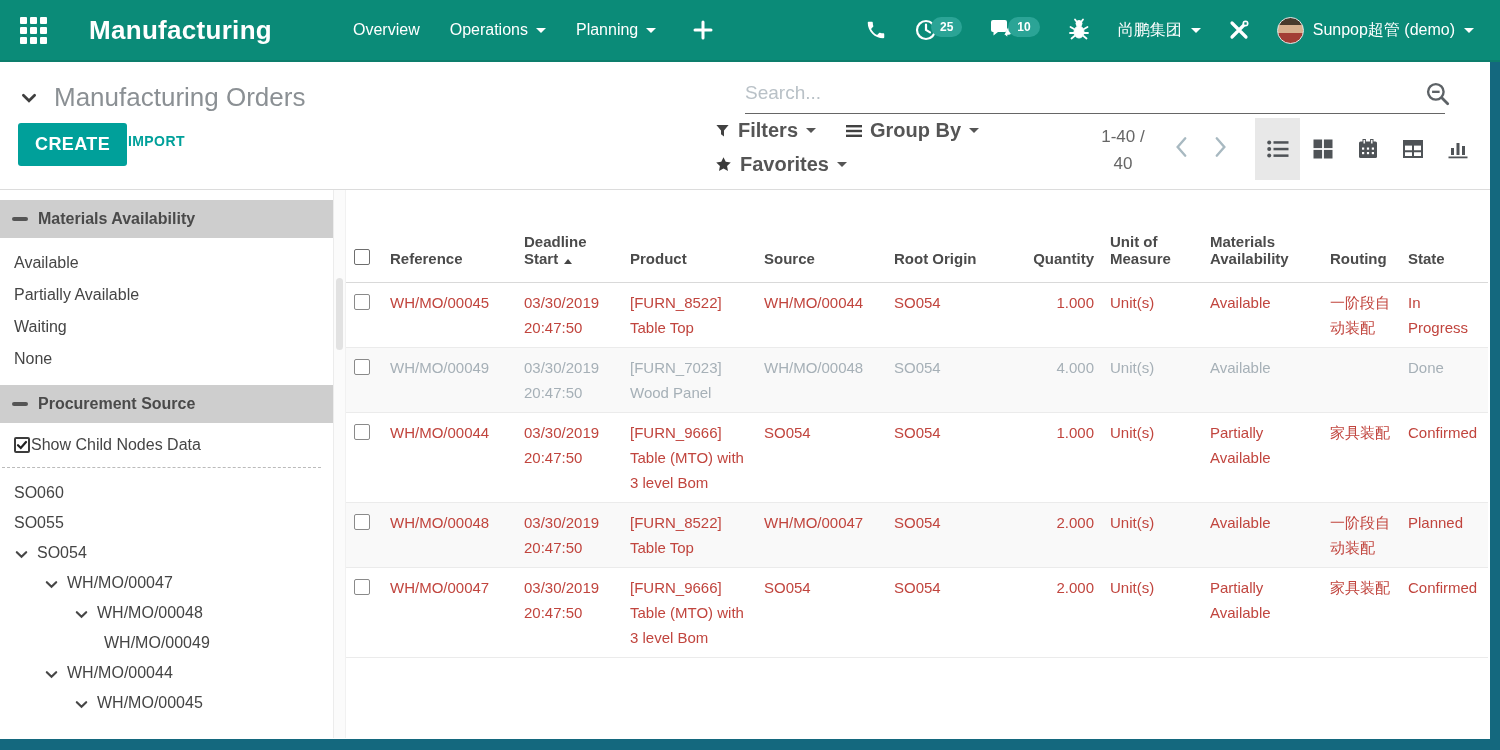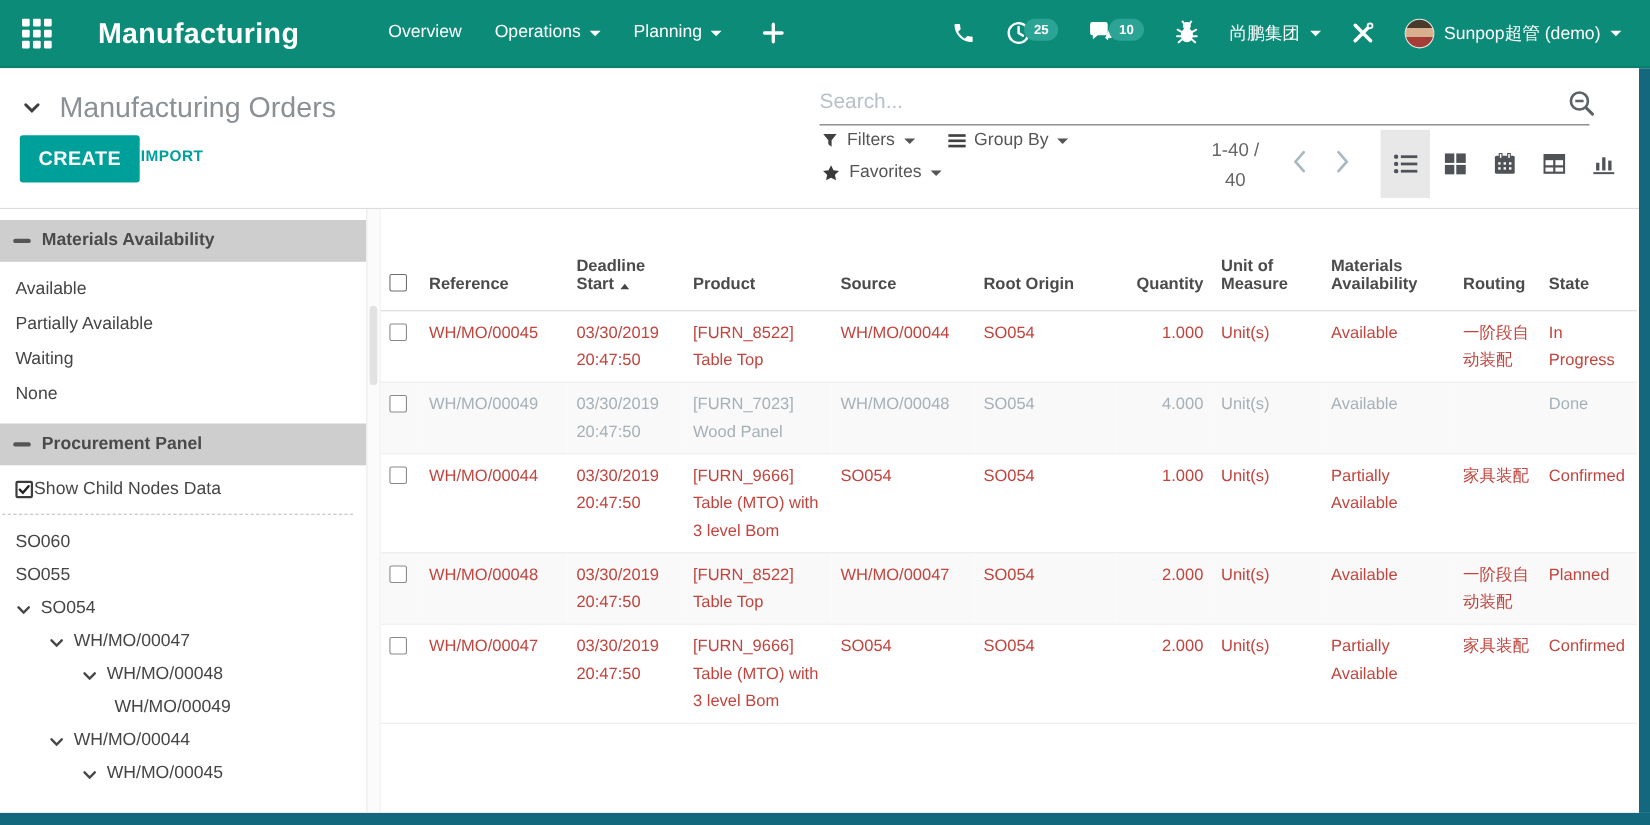--- a/index.html
+++ b/index.html
@@ -38,21 +38,21 @@
   .btn-create{position:absolute;left:18px;top:61px;background:var(--accent);color:#fff;
     border:none;border-radius:3px;font-weight:bold;font-size:18px;letter-spacing:.4px;
     padding:11px 17px;cursor:pointer;font-family:inherit;}
   .link-import{position:absolute;left:128px;top:71px;color:var(--accent);font-weight:bold;
     font-size:14px;letter-spacing:.4px;cursor:pointer;}
   .search-wrap{position:absolute;left:745px;top:14px;width:733px;}
   .search-input{width:700px;border:none;outline:none;border-bottom:1px solid #666;
     font-size:19px;padding:6px 36px 9px 0;color:#555;font-family:inherit;background:transparent;}
   .search-input::placeholder{color:#b9c1c7;}
   .search-glass{position:absolute;right:26px;top:4px;cursor:pointer;}
-  .filter-zone{position:absolute;left:747px;top:57px;font-size:16px;color:#555;}
+  .filter-zone{position:absolute;left:715px;top:57px;font-size:20px;color:#555;font-weight:bold;}
   .filter-row{display:flex;align-items:center;gap:30px;}
   .filter-item{display:flex;align-items:center;gap:8px;cursor:pointer;white-space:nowrap;}
   .filter-row+.filter-row{margin-top:11px;}
   .pager{position:absolute;left:1086px;top:61px;width:74px;text-align:center;
     font-size:17px;color:#666;line-height:27px;}
   .pager-nav{position:absolute;left:1170px;top:72px;display:flex;gap:14px;}
   .pager-btn{cursor:pointer;display:flex;align-items:center;}
   .views{position:absolute;right:20px;top:56px;display:flex;align-items:center;}
   .view-btn{width:45px;height:62px;display:flex;align-items:center;justify-content:center;cursor:pointer;}
   .view-btn.active{background:#e8e8e8;}
@@ -300,21 +300,21 @@
       <span>Materials Availability</span>
     </div>
     <div class="sb-list">
         <div class="sb-item">Available</div>
         <div class="sb-item">Partially Available</div>
         <div class="sb-item">Waiting</div>
         <div class="sb-item">None</div>
       </div>
     <div class="sb-head">
       <span class="sb-dash"></span>
-      <span>Procurement Panel</span>
+      <span>Procurement Source</span>
     </div>
     <div class="sb-check">
       <span class="cb">
         <svg width="12" height="12" viewBox="0 0 12 12">
             <path d="M2 6.2 4.8 9 10 3" fill="none" stroke="#222" stroke-width="2.2" stroke-linecap="round"></path>
           </svg>
       </span>
       <span>Show Child Nodes Data</span>
     </div>
     <div class="sb-divider"></div>

